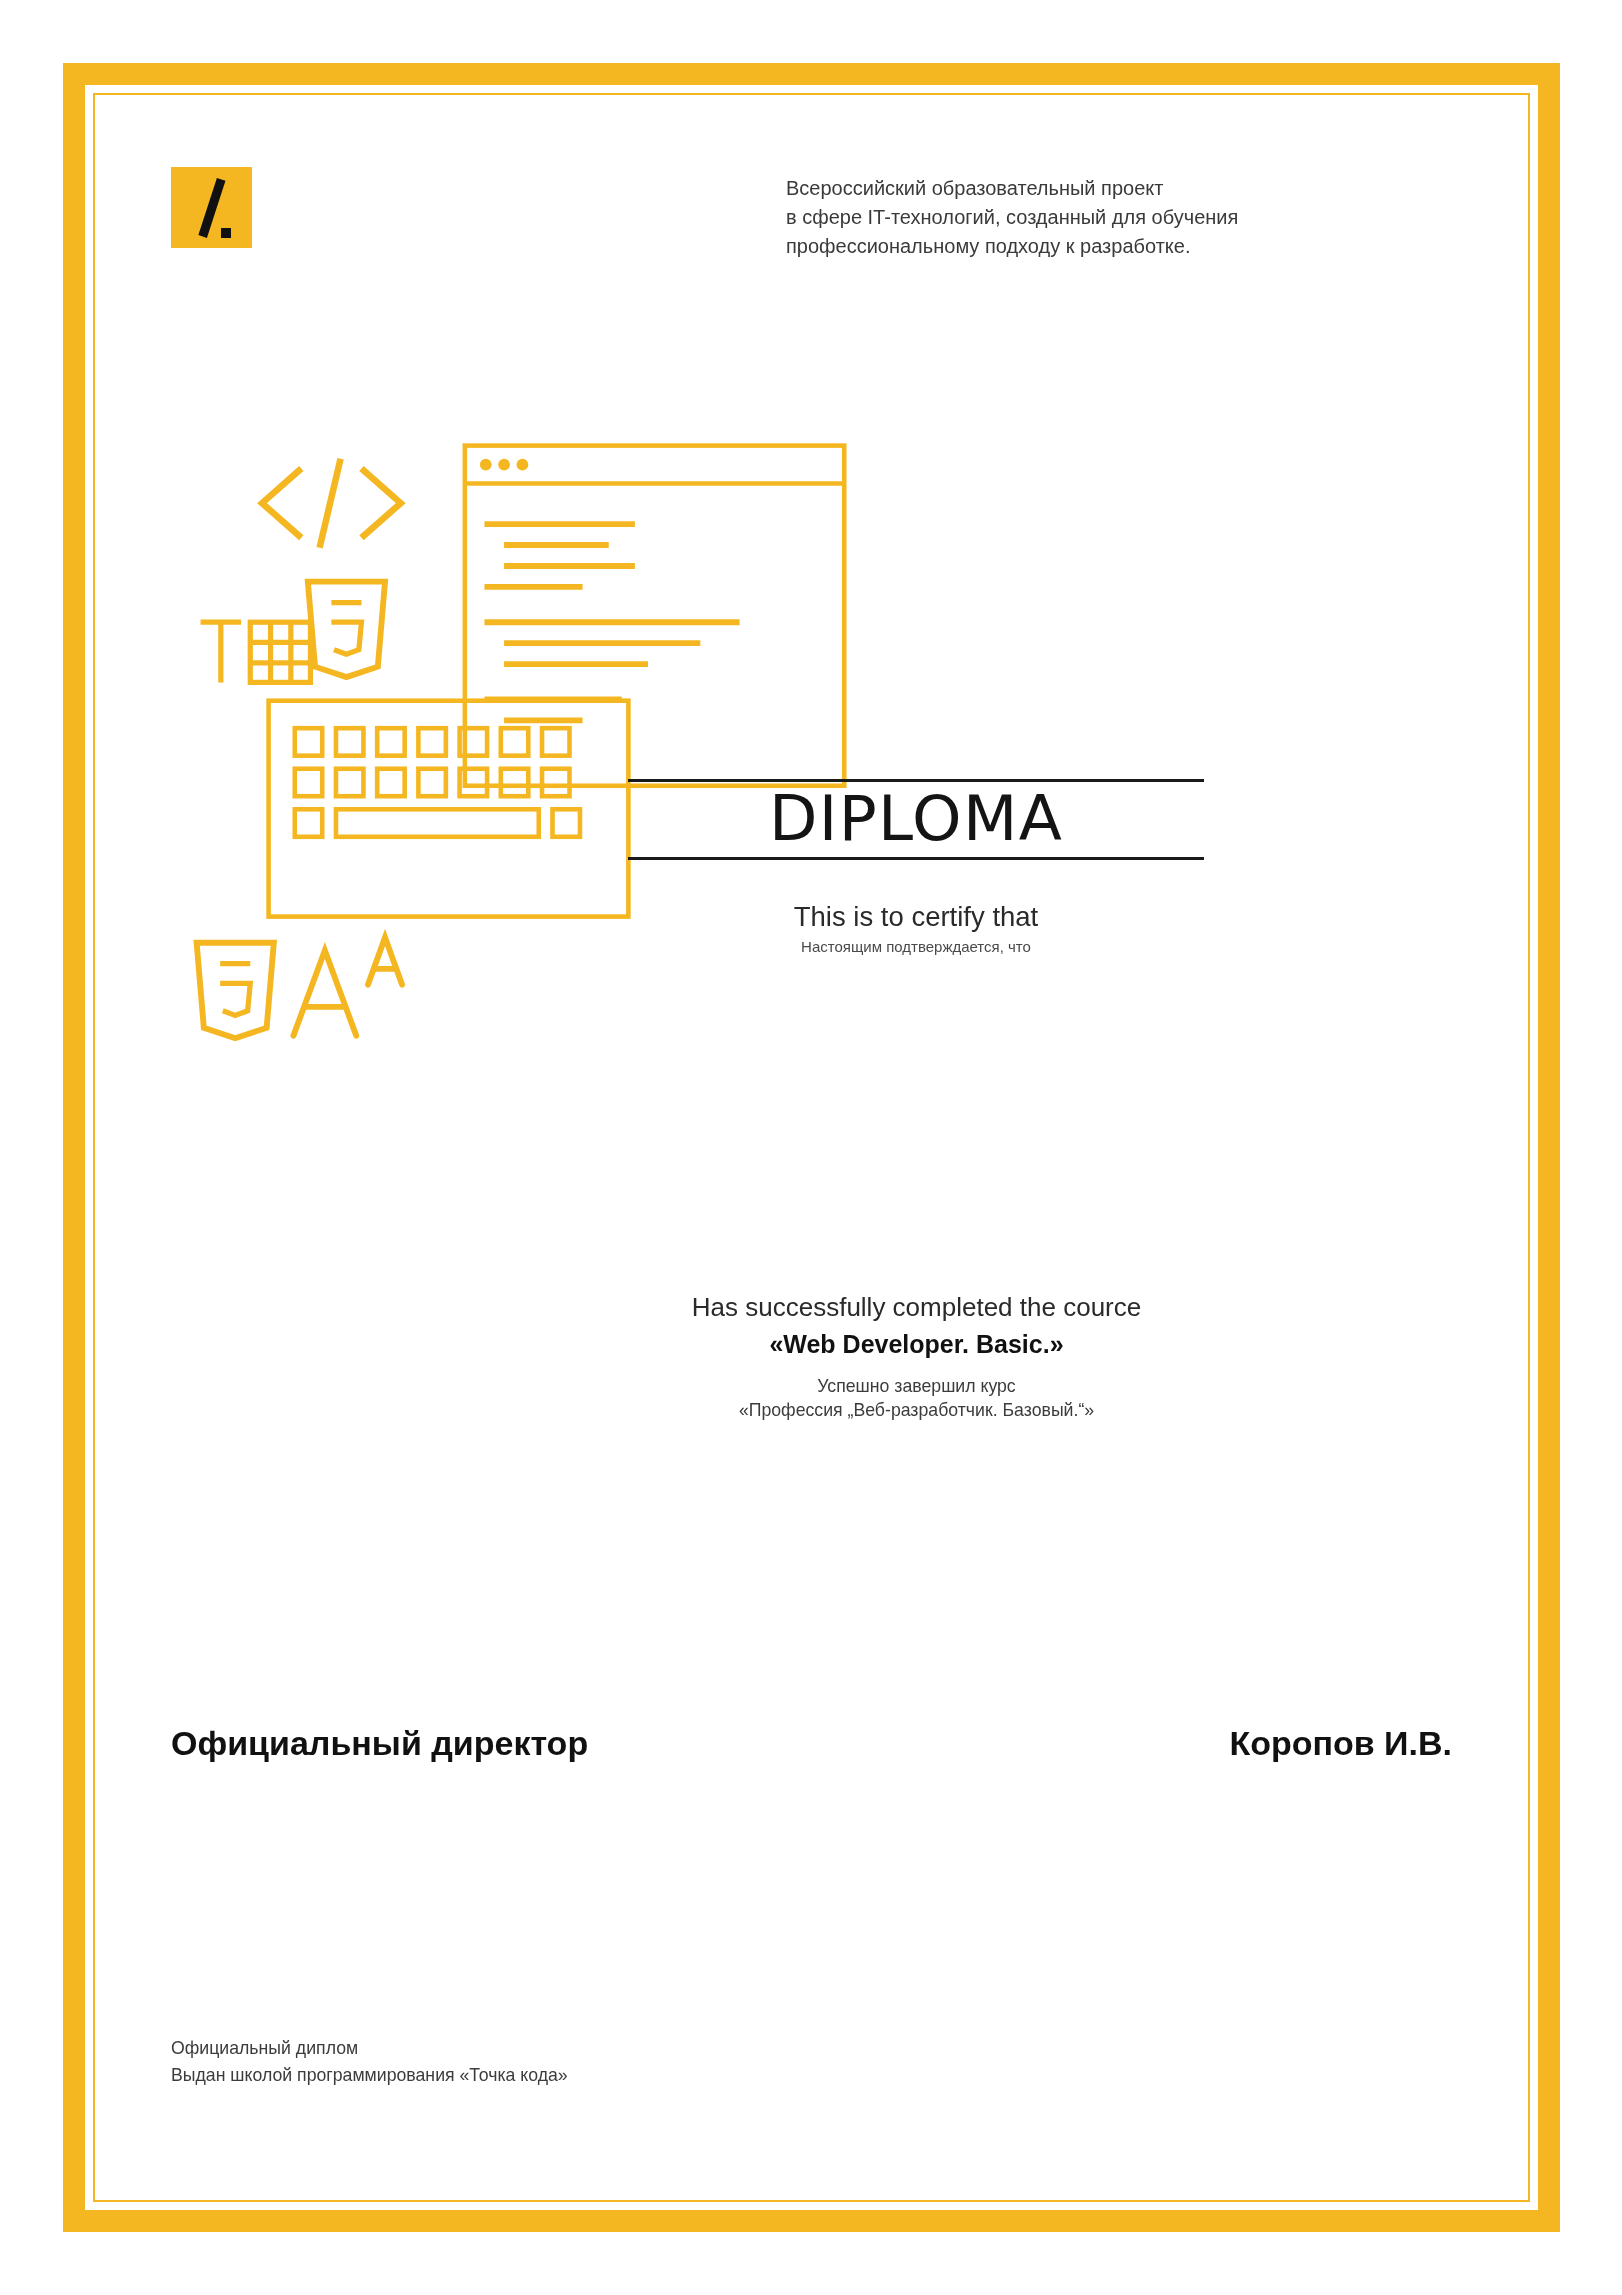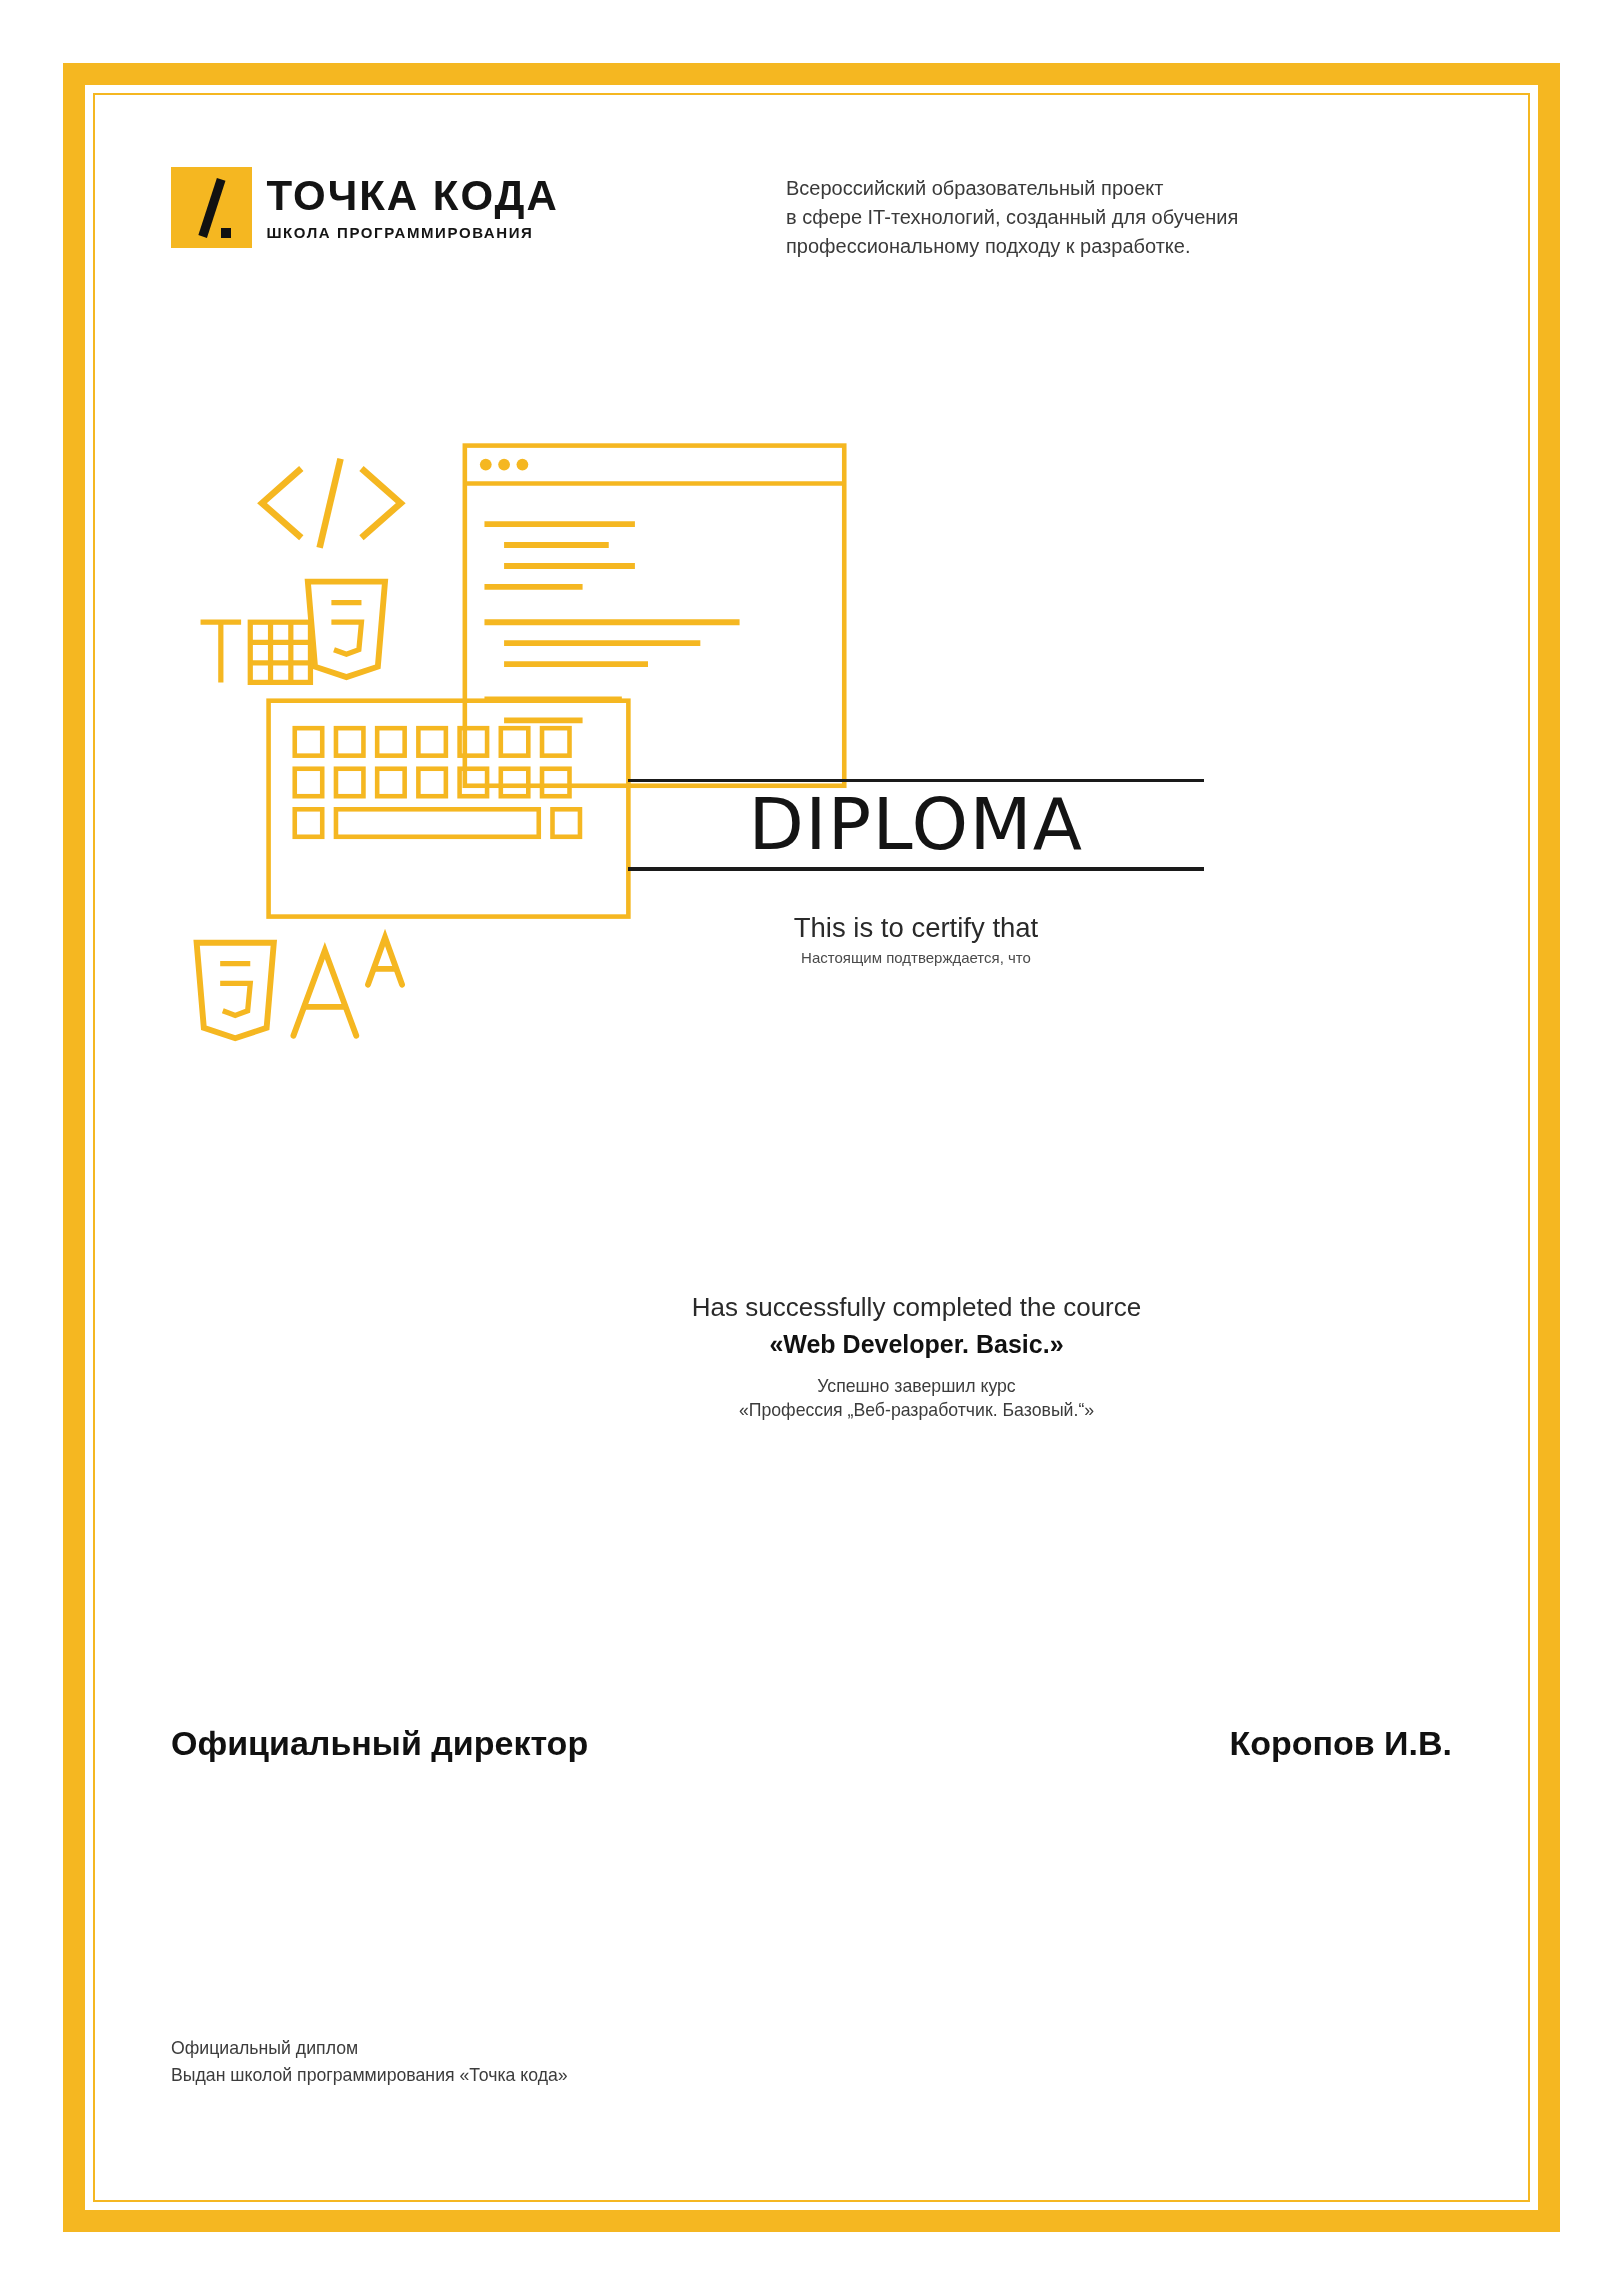--- a/index.html
+++ b/index.html
@@ -125,21 +125,21 @@
     top: 779px;
     width: 576px;
     text-align: center;
   }
   .rule {
     height: 3.3px;
     background: #1a1a1a;
     width: 100%;
   }
   .diploma-word {
-    font-size: 72px;
+    font-size: 63px;
     font-weight: normal;
     letter-spacing: 1.3px;
     line-height: 1.18;
     color: #141414;
     font-family: "DejaVu Sans", sans-serif;
   }
   .certify-en {
     margin-top: 41px;
     font-size: 27.5px;
     color: #2a2a2a;
@@ -217,24 +217,20 @@
 <div class="page">
 
   <div class="border-outer"></div>
   <div class="border-inner"></div>
 
   <div class="header">
     <div class="logo-block">
       <div class="logo-mark">
         <div class="slash"></div>
         <div class="dot"></div>
-      </div>
-      <div class="logo-text">
-        <div class="logo-title">ТОЧКА КОДА</div>
-        <div class="logo-sub">ШКОЛА ПРОГРАММИРОВАНИЯ</div>
       </div>
     </div>
     <div class="header-desc">
       <div>Всероссийский образовательный проект</div>
       <div>в сфере IT-технологий, созданный для обучения</div>
       <div>профессиональному подходу к разработке.</div>
     </div>
   </div>
 
   <div class="illustration">

